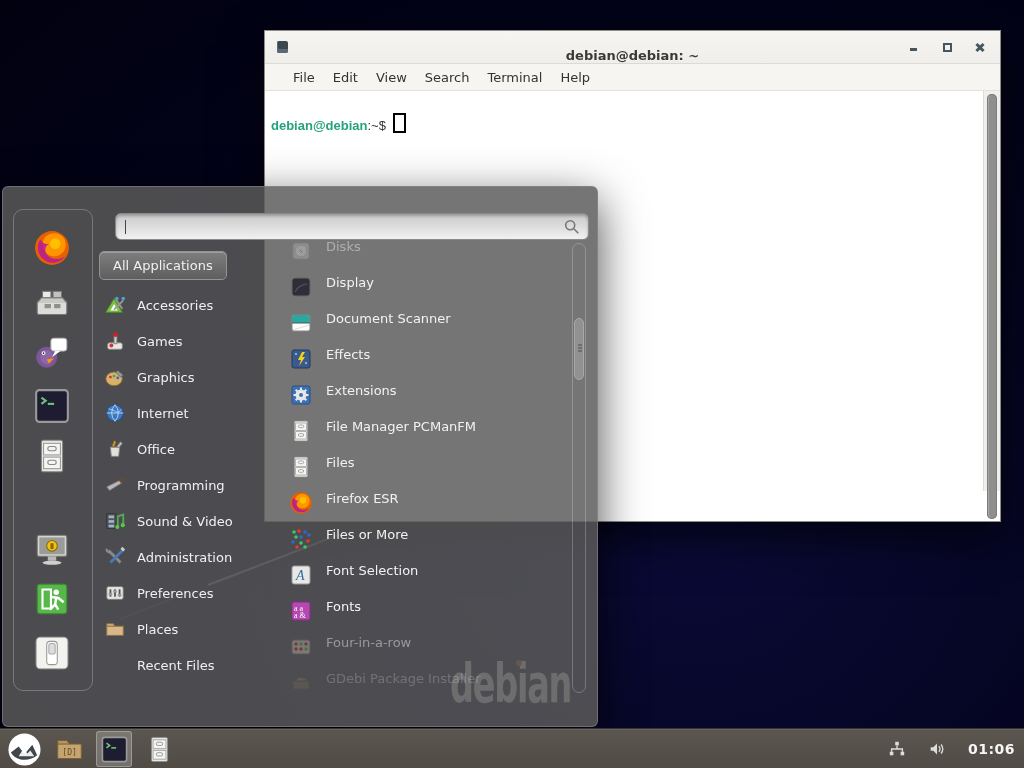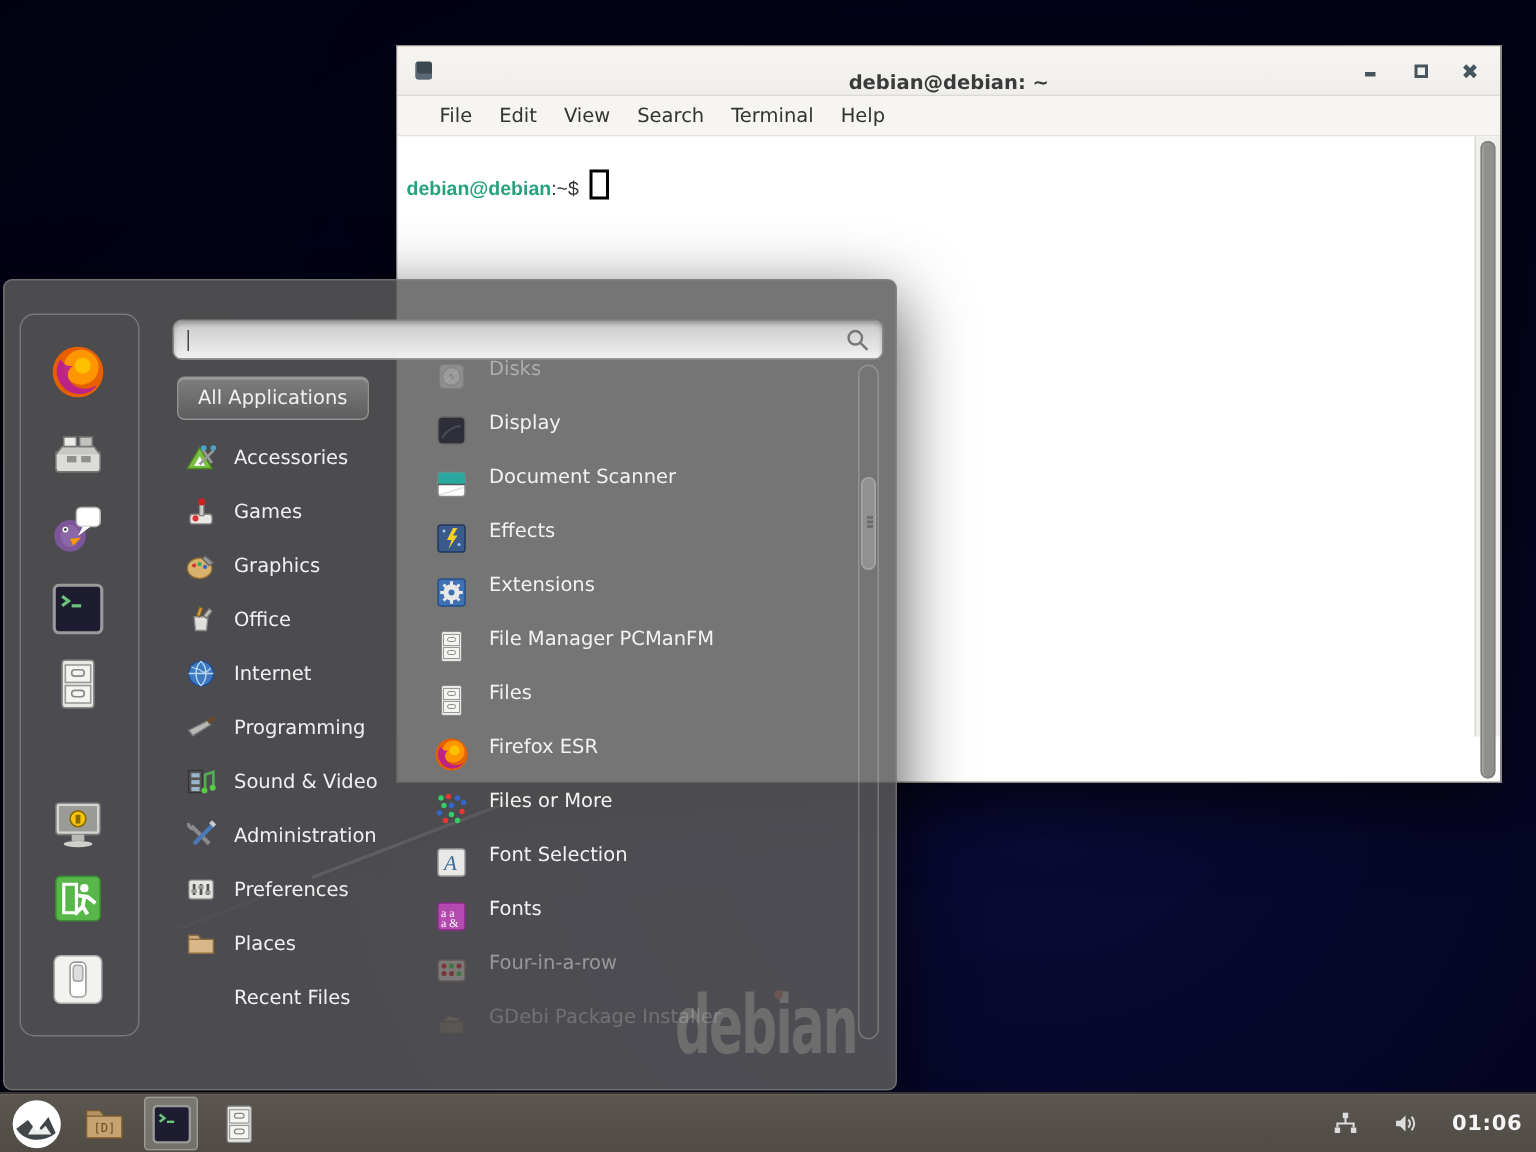--- a/index.html
+++ b/index.html
@@ -57,21 +57,21 @@
   .fav-item:nth-child(5){top:250px;}
   .fav-item:nth-child(6){top:343px;}
   .fav-item:nth-child(7){top:393px;}
   .fav-item:nth-child(8){top:447px;}
   .ficon{display:block;width:38px;height:38px;}
   .searchbox{position:absolute;left:112px;top:26px;width:474px;height:27px;box-sizing:border-box;
              background:linear-gradient(#c9c9c9,#f1f1f1);border:1px solid #8a8a8a;border-radius:6px;
              box-shadow:inset 0 2px 3px rgba(0,0,0,.25);}
   .caret{position:absolute;left:9px;top:6px;width:1px;height:14px;background:#444;}
   .mag{position:absolute;right:7px;top:4px;width:18px;height:18px;}
-  .cat-list{position:absolute;left:115px;top:62px;width:160px;}
+  .cat-list{position:absolute;left:96px;top:62px;width:160px;}
   .cat-item{height:36px;display:flex;align-items:center;gap:11px;padding-left:5px;
             color:#f0f0f0;font-size:13px;cursor:pointer;}
   .cat-item.selected{height:27px;margin:2px 0 7px 0;background:linear-gradient(#7e7e7e,#5e5e5e);
             border:1px solid #939393;border-radius:5px;padding:0 13px;width:max-content;
             box-shadow:inset 0 1px 0 rgba(255,255,255,.25);}
   .cicon{width:22px;height:22px;flex:none;}
   .app-list{position:absolute;left:278px;top:52px;width:284px;}
   .app-item{height:36px;display:flex;gap:13px;padding-left:8px;
             color:#f2f2f2;font-size:13px;cursor:pointer;}
   .app-item.faded{opacity:.45;}
@@ -268,39 +268,39 @@
             <svg viewBox="0 0 24 24">
               <ellipse cx="11" cy="14" rx="9" ry="7.5" fill="#d8b26a" stroke="#8a6a30"></ellipse>
               <circle cx="7" cy="12" r="1.5" fill="#c33"></circle>
               <circle cx="11" cy="11" r="1.5" fill="#3a6"></circle>
               <circle cx="15" cy="13" r="1.5" fill="#36c"></circle>
               <path d="M15 5l6 5-3 2-5-5z" fill="#999" stroke="#666"></path>
             </svg>
           </span>
     <span class="clabel">Graphics</span>
   </div>
+        <div class="cat-item" data-name="category-internet">
+    <span class="cicon" data-name="internet-icon">
+            <svg viewBox="0 0 24 24">
+              <circle cx="12" cy="12" r="9" fill="#3d79c3" stroke="#1d4a8a"></circle>
+              <path d="M3 12h18M12 3a13 13 0 0 1 0 18M12 3a13 13 0 0 0 0 18" stroke="#bcd8f0" fill="none"></path>
+              <path d="M5 7c2 2 5 1 7 3s5 1 7-2" stroke="#dceffa" fill="none" opacity=".7"></path>
+            </svg>
+          </span>
+    <span class="clabel">Internet</span>
+  </div>
         <div class="cat-item" data-name="category-office">
     <span class="cicon" data-name="office-icon">
             <svg viewBox="0 0 24 24">
               <path d="M7 10h10l-1 10H8z" fill="#e0e0dc" stroke="#888"></path>
               <path d="M9 9l2-6 2 1-2 6z" fill="#e8a33d" stroke="#8a6a20"></path>
               <path d="M14 9l4-5 2 2-4 5z" fill="#c0c0bc" stroke="#777"></path>
             </svg>
           </span>
     <span class="clabel">Office</span>
-  </div>
-        <div class="cat-item" data-name="category-internet">
-    <span class="cicon" data-name="internet-icon">
-            <svg viewBox="0 0 24 24">
-              <circle cx="12" cy="12" r="9" fill="#3d79c3" stroke="#1d4a8a"></circle>
-              <path d="M3 12h18M12 3a13 13 0 0 1 0 18M12 3a13 13 0 0 0 0 18" stroke="#bcd8f0" fill="none"></path>
-              <path d="M5 7c2 2 5 1 7 3s5 1 7-2" stroke="#dceffa" fill="none" opacity=".7"></path>
-            </svg>
-          </span>
-    <span class="clabel">Internet</span>
   </div>
         <div class="cat-item" data-name="category-programming">
     <span class="cicon" data-name="programming-icon">
             <svg viewBox="0 0 24 24">
               <path d="M3 14l14-7 2 3-13 8z" fill="#b8b8b4" stroke="#777"></path>
               <path d="M17 8l5-3" stroke="#6a4a2a" stroke-width="3"></path>
             </svg>
           </span>
     <span class="clabel">Programming</span>
   </div>

